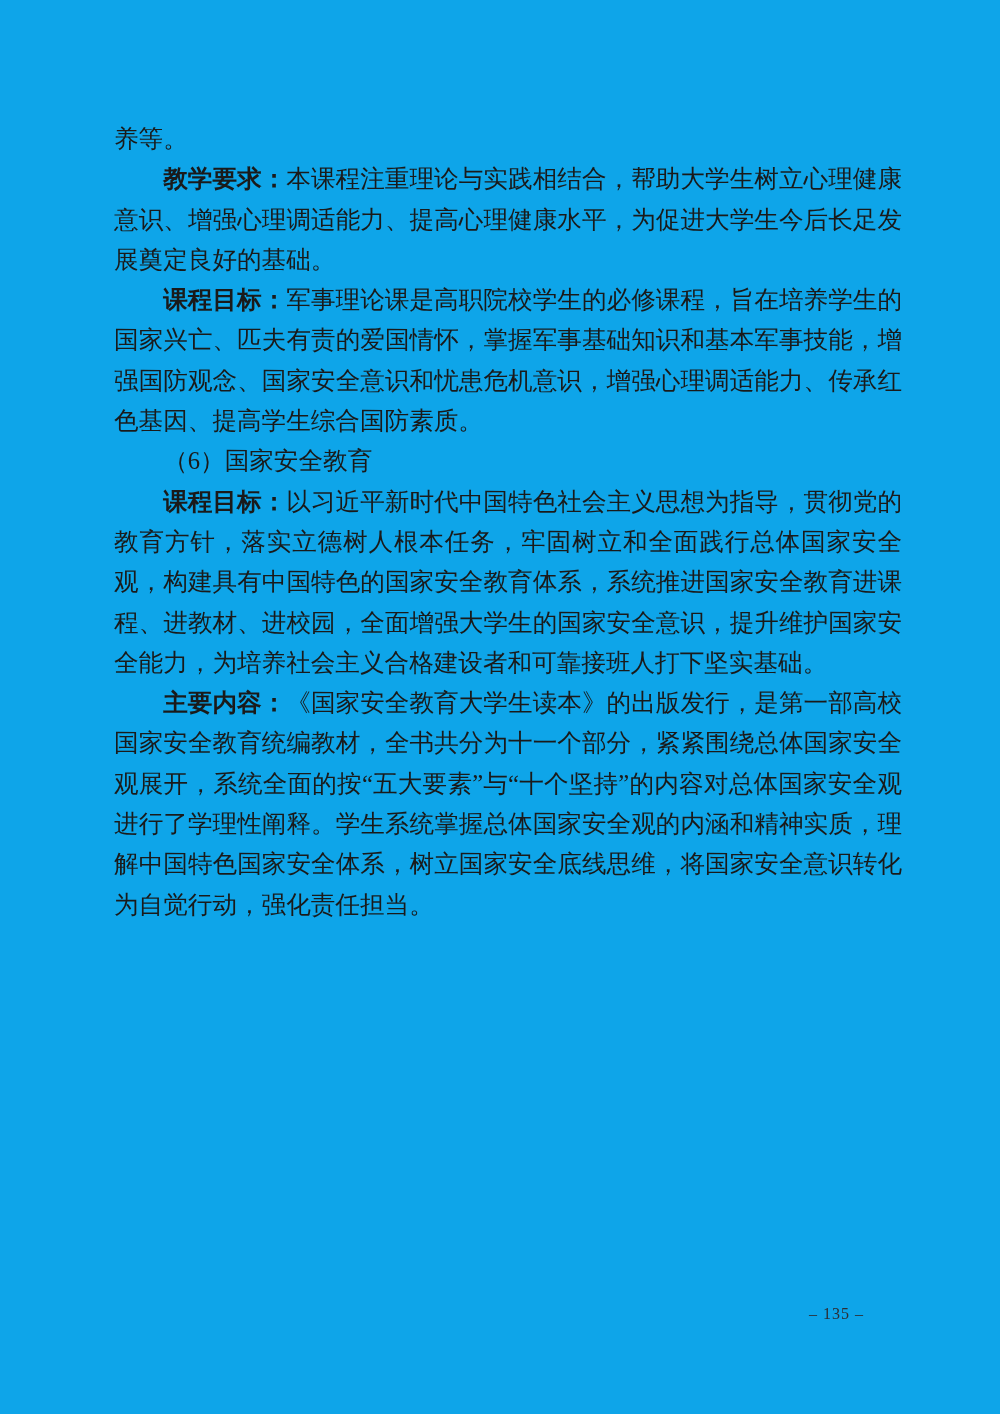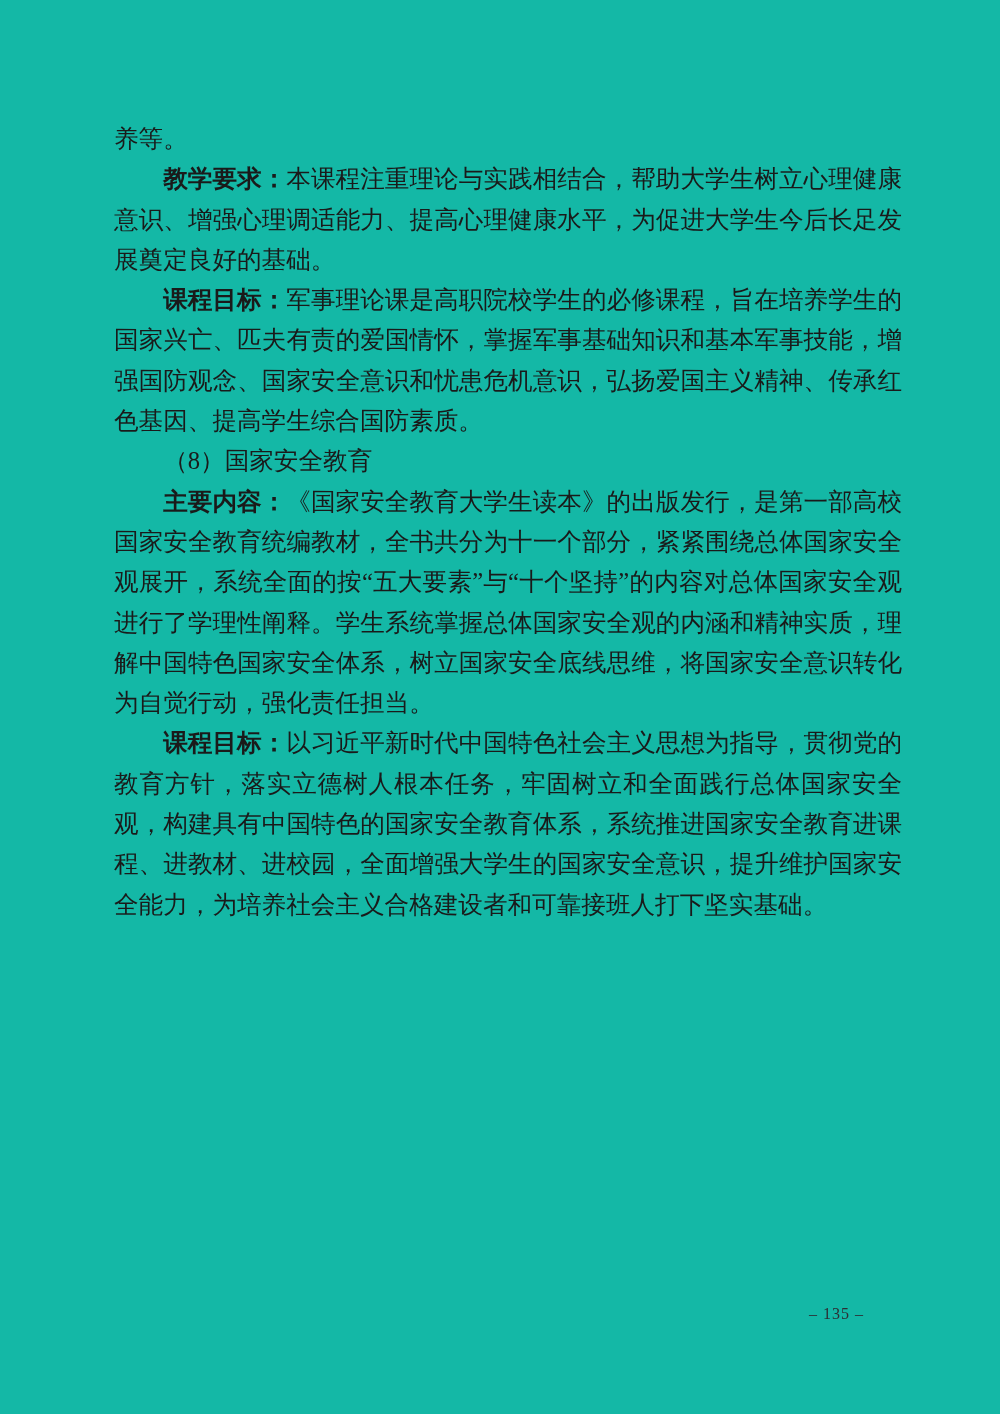--- a/index.html
+++ b/index.html
@@ -4,21 +4,21 @@
 <style>
   html, body {
     margin: 0;
     padding: 0;
     background: #ffffff;
   }
   .page {
     position: relative;
     width: 1000px;
     height: 1414px;
-    background: #14b8a6;
+    background: #0ea5e9;
     font-family: "Liberation Serif", "DejaVu Serif", serif;
     color: #1a1a1a;
     overflow: hidden;
   }
   .content {
     position: absolute;
     left: 114px;
     top: 119px;
     width: 788px;
     font-size: 24.6px;
@@ -52,27 +52,27 @@
 <body>
 
 <div class="page">
   <div class="content">
 
     <p class="para no-indent"><span class="para-label"></span><span>养等。</span></p>
 
     <p class="para"><span class="para-label">教学要求：</span><span>本课程注重理论与实践相结合，帮助大学生树立心理健康意识、增强心理调适能力、提高心理健康水平，为促进大学生今后长足发展奠定良好的基础。</span></p>
 
 
-    <p class="para"><span class="para-label">课程目标：</span><span>军事理论课是高职院校学生的必修课程，旨在培养学生的国家兴亡、匹夫有责的爱国情怀，掌握军事基础知识和基本军事技能，增强国防观念、国家安全意识和忧患危机意识，弘扬爱国主义精神、传承红色基因、提高学生综合国防素质。</span></p>
+    <p class="para"><span class="para-label">课程目标：</span><span>军事理论课是高职院校学生的必修课程，旨在培养学生的国家兴亡、匹夫有责的爱国情怀，掌握军事基础知识和基本军事技能，增强国防观念、国家安全意识和忧患危机意识，增强心理调适能力、传承红色基因、提高学生综合国防素质。</span></p>
 
 
 
-    <p class="para"><span class="para-label"></span><span>（8）国家安全教育</span></p>
+    <p class="para"><span class="para-label"></span><span>（6）国家安全教育</span></p>
+
+    <p class="para"><span class="para-label">课程目标：</span><span>以习近平新时代中国特色社会主义思想为指导，贯彻党的教育方针，落实立德树人根本任务，牢固树立和全面践行总体国家安全观，构建具有中国特色的国家安全教育体系，系统推进国家安全教育进课程、进教材、进校园，全面增强大学生的国家安全意识，提升维护国家安全能力，为培养社会主义合格建设者和可靠接班人打下坚实基础。</span></p>
 
     <p class="para"><span class="para-label">主要内容：</span><span>《国家安全教育大学生读本》的出版发行，是第一部高校国家安全教育统编教材，全书共分为十一个部分，紧紧围绕总体国家安全观展开，系统全面的按“五大要素”与“十个坚持”的内容对总体国家安全观进行了学理性阐释。学生系统掌握总体国家安全观的内涵和精神实质，理解中国特色国家安全体系，树立国家安全底线思维，将国家安全意识转化为自觉行动，强化责任担当。</span></p>
-
-    <p class="para"><span class="para-label">课程目标：</span><span>以习近平新时代中国特色社会主义思想为指导，贯彻党的教育方针，落实立德树人根本任务，牢固树立和全面践行总体国家安全观，构建具有中国特色的国家安全教育体系，系统推进国家安全教育进课程、进教材、进校园，全面增强大学生的国家安全意识，提升维护国家安全能力，为培养社会主义合格建设者和可靠接班人打下坚实基础。</span></p>
 
 
   </div>
 
   <div class="footer">– 135 –</div>
 </div>
 
 </body></html>

